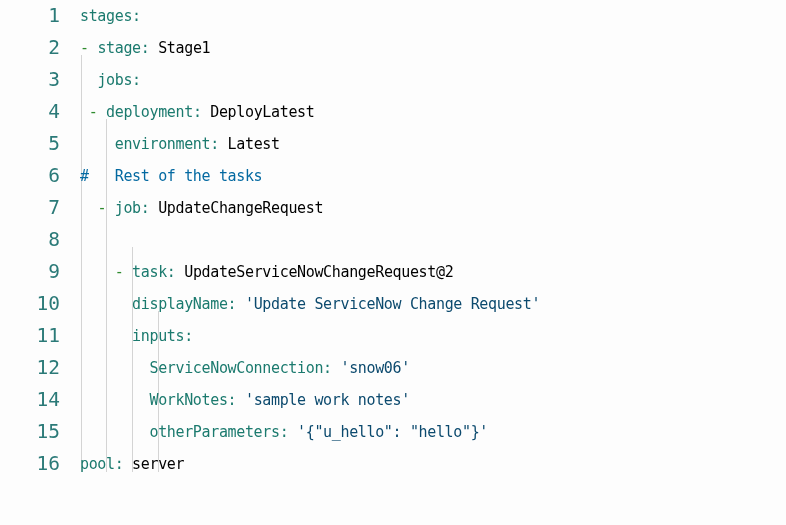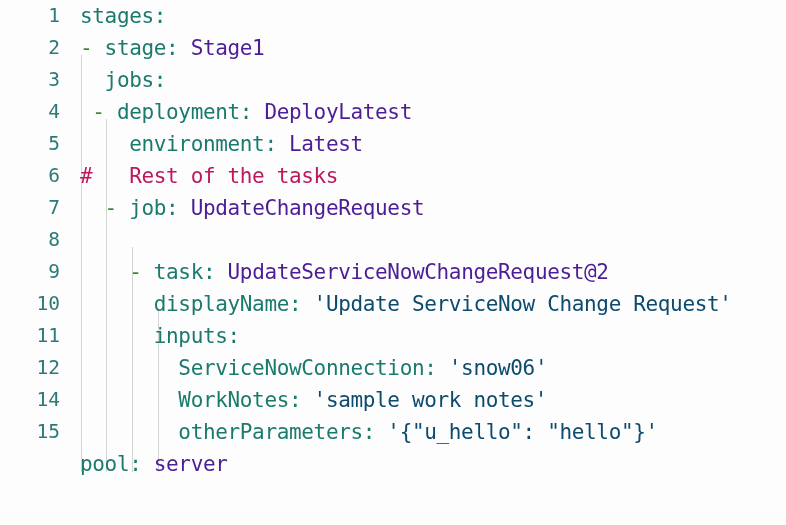--- a/index.html
+++ b/index.html
@@ -56,30 +56,30 @@
     color: #2b7a78;
     font-size: 19.5px;
     line-height: 32px;
     letter-spacing: 0;
   }
   .linetext {
     position: absolute;
     left: 80px;
     top: 0;
     white-space: pre;
-    font-size: 21px;
+    font-size: 15px;
     line-height: 32px;
     letter-spacing: -0.35px;
   }
 
   
   .t-key     { color: #1b7a6e; }
-  .t-value   { color: #4c1d95; text-align: center; }
+  .t-value   { color: #000000; text-align: center; }
   .t-string  { color: #0c4a6e; }
-  .t-comment { color: #be185d; }
+  .t-comment { color: #0369a1; }
   .t-punct   { color: #1b7a6e; }
   .t-dash    { color: #2e8b2e; }
   .t-plain   { color: #1f4e8c; }
 </style>
 </head>
 <body>
 
 <div id="editor">
 
   <div class="guide-layer">
@@ -97,16 +97,16 @@
       <div class="line"><span class="lineno">5</span><span class="linetext"><span>    </span><span class="t-key">environment</span><span class="t-punct">: </span><span class="t-value">Latest</span></span></div>
       <div class="line"><span class="lineno">6</span><span class="linetext"><span class="t-comment">#   Rest of the tasks</span></span></div>
       <div class="line"><span class="lineno">7</span><span class="linetext"><span>  </span><span class="t-dash">-</span><span class="t-plain"> </span><span class="t-key">job</span><span class="t-punct">: </span><span class="t-value">UpdateChangeRequest</span></span></div>
       <div class="line"><span class="lineno">8</span></div>
       <div class="line"><span class="lineno">9</span><span class="linetext"><span>    </span><span class="t-dash">-</span><span class="t-plain"> </span><span class="t-key">task</span><span class="t-punct">: </span><span class="t-value">UpdateServiceNowChangeRequest@2</span></span></div>
       <div class="line"><span class="lineno">10</span><span class="linetext"><span>      </span><span class="t-key">displayName</span><span class="t-punct">: </span><span class="t-string">'Update ServiceNow Change Request'</span></span></div>
       <div class="line"><span class="lineno">11</span><span class="linetext"><span>      </span><span class="t-key">inputs</span><span class="t-punct">:</span></span></div>
       <div class="line"><span class="lineno">12</span><span class="linetext"><span>        </span><span class="t-key">ServiceNowConnection</span><span class="t-punct">: </span><span class="t-string">'snow06'</span></span></div>
       <div class="line"><span class="lineno">14</span><span class="linetext"><span>        </span><span class="t-key">WorkNotes</span><span class="t-punct">: </span><span class="t-string">'sample work notes'</span></span></div>
       <div class="line"><span class="lineno">15</span><span class="linetext"><span>        </span><span class="t-key">otherParameters</span><span class="t-punct">: </span><span class="t-string">'{"u_hello": "hello"}'</span></span></div>
-      <div class="line"><span class="linetext"><span class="t-key">pool</span><span class="t-punct">: </span><span class="t-value">server</span></span></div>
+      <div class="line"><span class="lineno">16</span><span class="linetext"><span class="t-key">pool</span><span class="t-punct">: </span><span class="t-value">server</span></span></div>
     </div>
 
 </div>
 
 </body></html>

